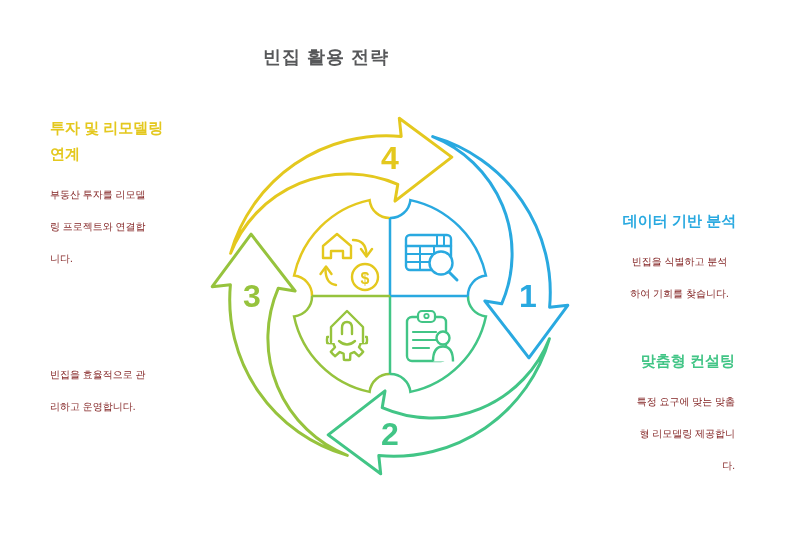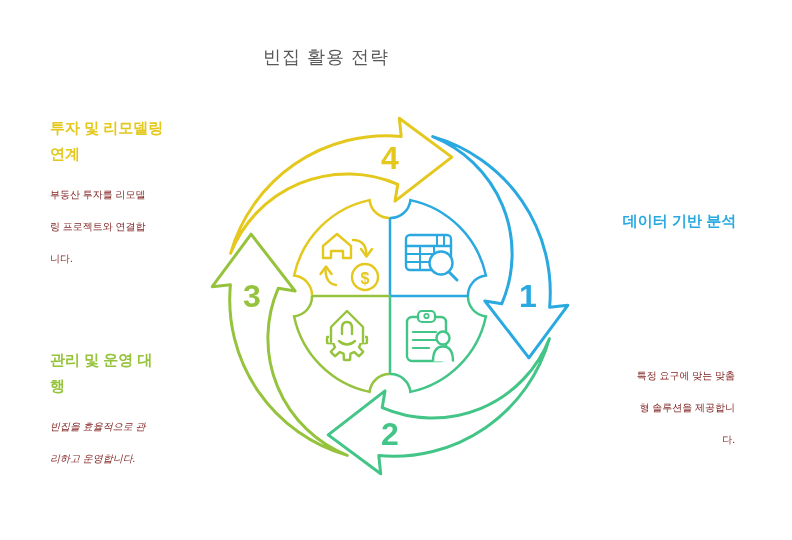--- a/index.html
+++ b/index.html
@@ -3,38 +3,38 @@
 <meta charset="utf-8">
 <style>
   html,body{margin:0;padding:0;}
   body{
     width:792px;height:540px;position:relative;overflow:hidden;
     background:#ffffff;
     font-family:"Liberation Sans","DejaVu Sans",sans-serif;
   }
   .page-title{
     position:absolute;top:45px;left:0;width:652px;
-    text-align:center;font-size:18px;font-weight:400;color:#57585A;
+    text-align:center;font-size:18px;font-weight:700;color:#57585A;
     letter-spacing:1px;
   }
   #diagram{position:absolute;left:0;top:0;}
   .block{position:absolute;}
   .heading{
     margin:0;font-size:15px;line-height:26px;font-weight:700;
     white-space:pre-line;
   }
   .desc{
     margin:12px 0 0 0;font-size:10px;line-height:32px;color:#7f1d1d;
     white-space:pre-line;
   }
   .tl{left:50px;top:115px;width:210px;text-align:left;}
   .tr{left:582px;top:168px;width:195px;text-align:center;}
   .br{right:57px;top:348px;width:212px;text-align:right;}
   .bl{left:50px;top:347px;width:210px;text-align:left;}
-  .bl .desc{font-style:italic;}
+  .bl .desc{}
   .num{
     position:absolute;transform:translate(-50%,-50%);
     font-size:32px;font-weight:700;line-height:1;
   }
 </style>
 </head>
 <body>
 
 <div class="page-title">빈집 활용 전략</div>
 
@@ -99,26 +99,27 @@
 <div class="block tl">
   <h2 class="heading" style="color: rgb(228, 200, 30);">투자 및 리모델링
 연계</h2>
   <p class="desc">부동산 투자를 리모델
 링 프로젝트와 연결합
 니다.</p>
 </div>
 
 <div class="block tr">
   <h2 class="heading" style="color: rgb(41, 169, 224); margin-top: 40px;">데이터 기반 분석</h2>
+  <p class="desc">빈집을 식별하고 분석
+하여 기회를 찾습니다.</p>
 </div>
 
 <div class="block br">
+  <h2 class="heading" style="color: rgb(66, 197, 134);">맞춤형 컨설팅</h2>
   <p class="desc">특정 요구에 맞는 맞춤
-형 솔루션을 제공합니
+형 리모델링 제공합니
 다.</p>
 </div>
 
 <div class="block bl">
-  <h2 class="heading" style="color: rgb(150, 195, 61);">관리 및 운영 대
-행</h2>
   <p class="desc">빈집을 효율적으로 관
 리하고 운영합니다.</p>
 </div>
 
 </body></html>

